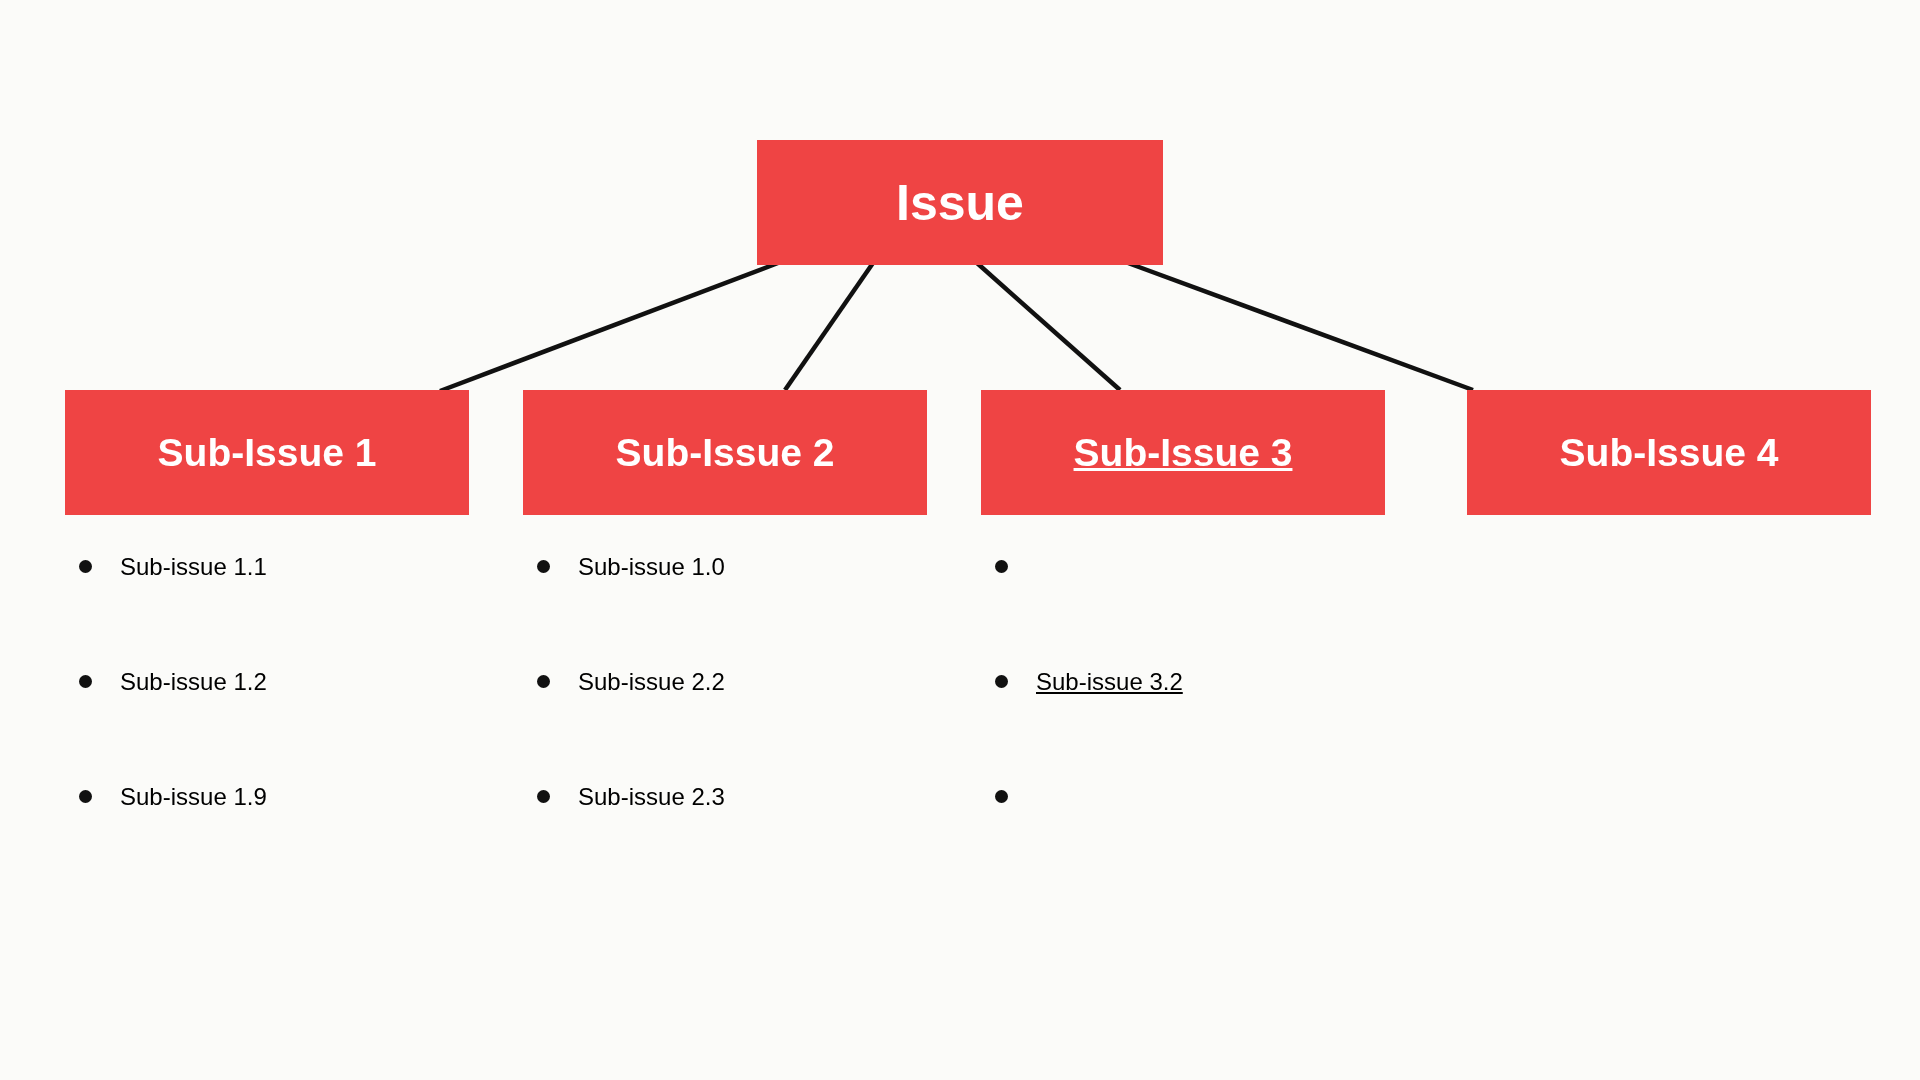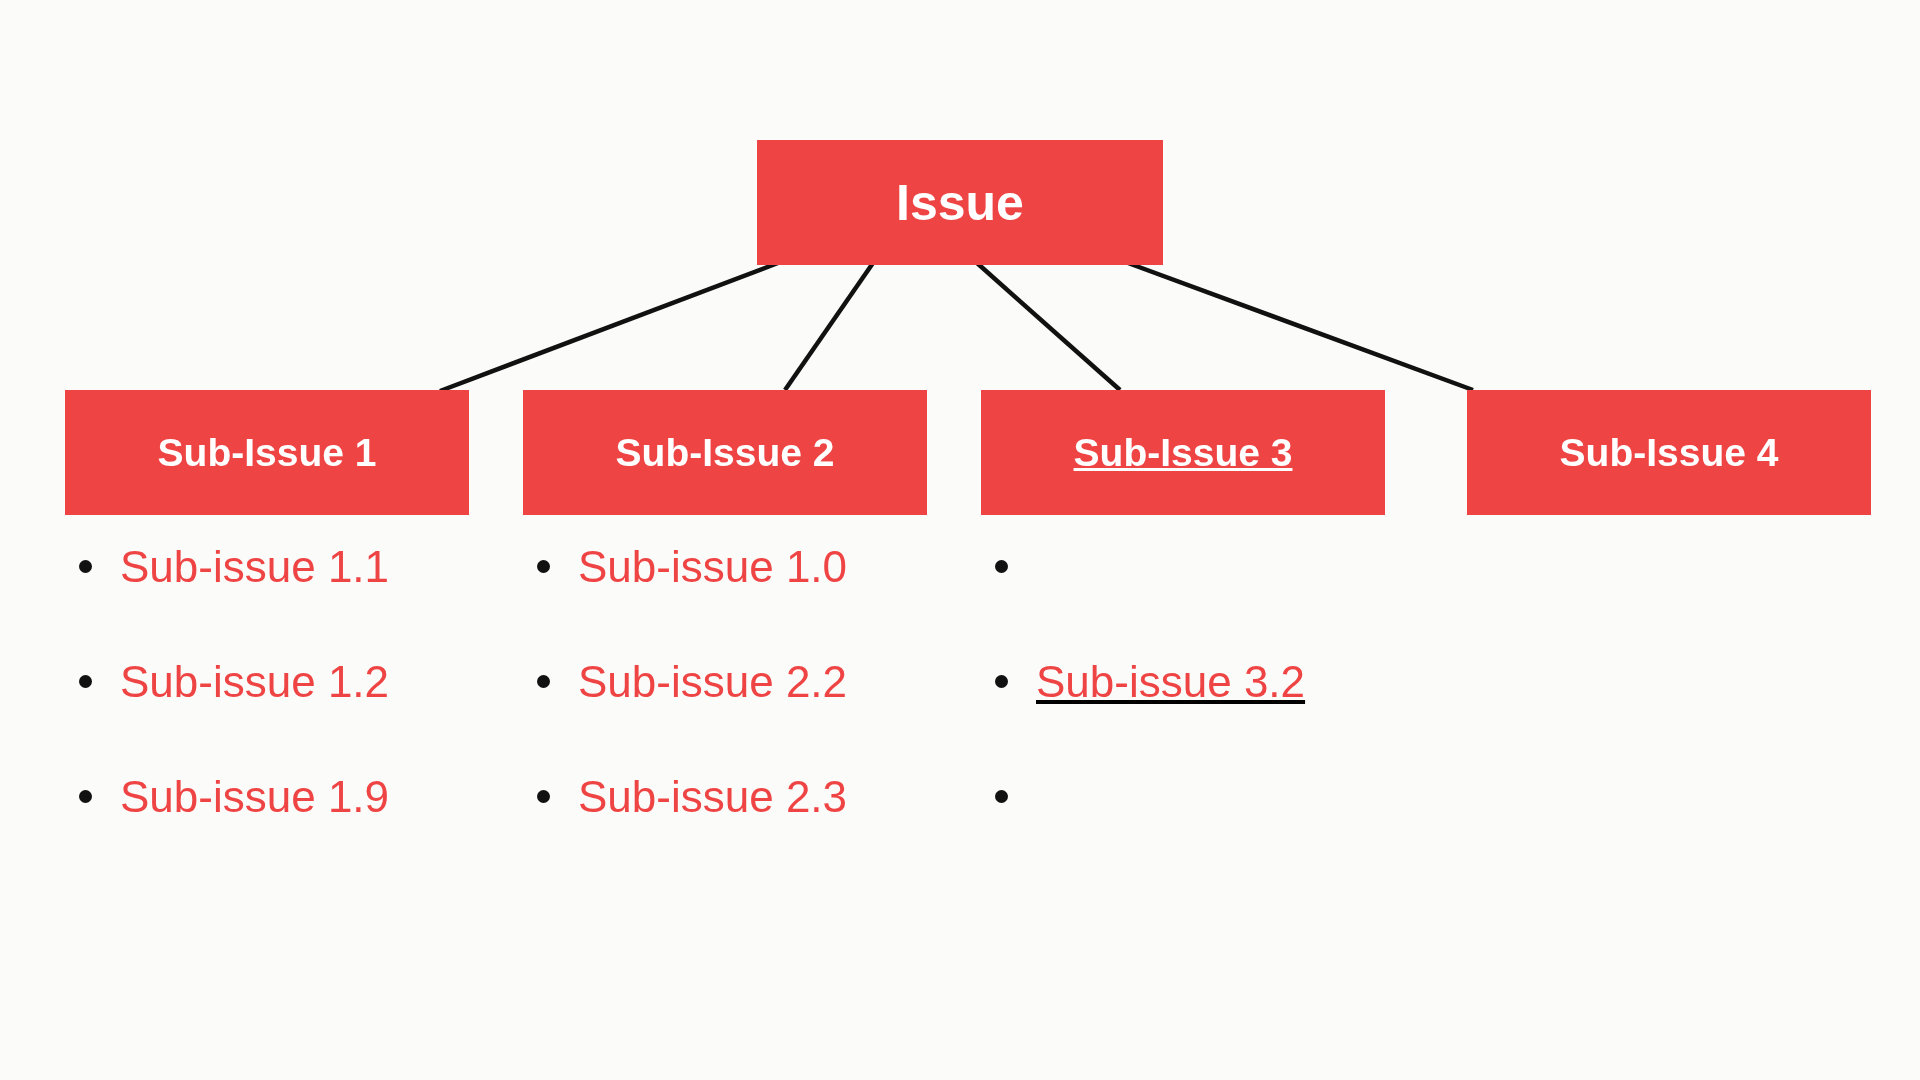--- a/index.html
+++ b/index.html
@@ -66,22 +66,22 @@
   }
   .dot {
     width: 13px;
     height: 13px;
     border-radius: 50%;
     background: #111111;
     flex: 0 0 13px;
     margin-right: 28px;
   }
   .bullet-text {
-    font-size: 44px;
-    color: #ef4444;
+    font-size: 24px;
+    color: #000000;
     white-space: nowrap;
   }
   
   .col0 { left: 65px; }
   .col1 { left: 523px; }
   .col2 { left: 981px; text-decoration: underline; }
   .col3 { left: 1442px; margin-left: 25px; }
 </style>
 </head>
 <body>

